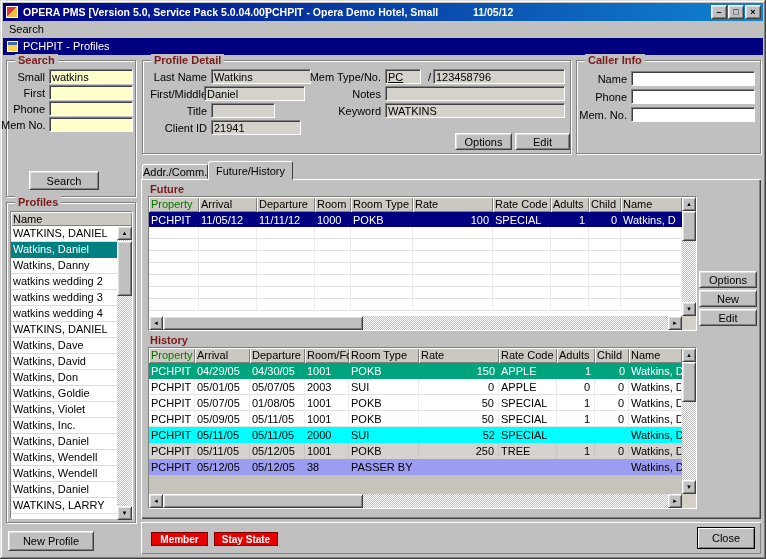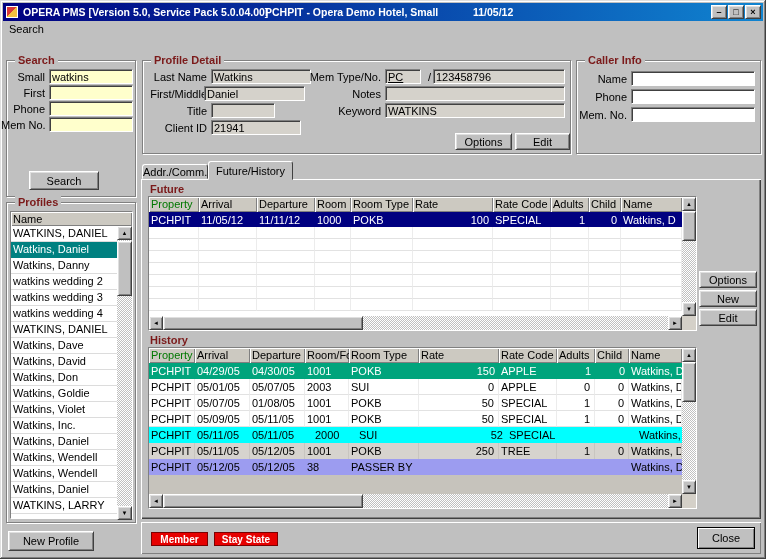--- a/index.html
+++ b/index.html
@@ -145,20 +145,24 @@
       <span class="tbtn">–</span>
       <span class="tbtn">□</span>
       <span class="tbtn">×</span>
     </span>
   </div>
 
   <div class="menubar">
     <span class="menu-item">Search</span>
   </div>
 
+  <div class="appbar">
+    <span class="ab-icon"></span>
+    <span class="ab-text">PCHPIT - Profiles</span>
+  </div>
 
   <div class="gbox" style="left:6px;top:60px;width:130px;height:137px">
     <span class="gbox-title">Search</span>
     <span class="lbl" style="left:0;top:10px;width:38px">Small</span>
     <input class="field field-yellow" style="left: 42px; top: 8px; width: 84px;" value="watkins">
     <span class="lbl" style="left:0;top:26px;width:38px">First</span>
     <input class="field field-yellow" style="left: 42px; top: 24px; width: 84px;" value="">
     <span class="lbl" style="left:0;top:42px;width:38px">Phone</span>
     <input class="field field-yellow" style="left: 42px; top: 40px; width: 84px;" value="">
     <span class="lbl" style="left:-6px;top:58px;width:44px">Mem No.</span>
@@ -431,21 +435,21 @@
               <div class="g-cell num" style="width: 80px;">50</div>
               <div class="g-cell" style="width: 58px;">SPECIAL</div>
               <div class="g-cell num" style="width: 38px;">1</div>
               <div class="g-cell num" style="width: 34px;">0</div>
               <div class="g-cell" style="width: 53px;">Watkins, Da</div>
             </div>
             <div class="g-row row-cyan">
               <div class="g-cell" style="width: 46px;">PCHPIT</div>
               <div class="g-cell" style="width: 55px;">05/11/05</div>
               <div class="g-cell" style="width: 55px;">05/11/05</div>
-              <div class="g-cell" style="width: 44px; margin-left: 8px;">2000</div>
+              <div class="g-cell" style="width: 44px;">2000</div>
               <div class="g-cell" style="width: 70px;">SUI</div>
               <div class="g-cell num" style="width: 80px;">52</div>
               <div class="g-cell" style="width: 58px;">SPECIAL</div>
               <div class="g-cell num" style="width: 38px;"></div>
               <div class="g-cell num" style="width: 34px;"></div>
               <div class="g-cell" style="width: 53px;">Watkins, Da</div>
             </div>
             <div class="g-row row-gray">
               <div class="g-cell" style="width: 46px;">PCHPIT</div>
               <div class="g-cell" style="width: 55px;">05/11/05</div>

